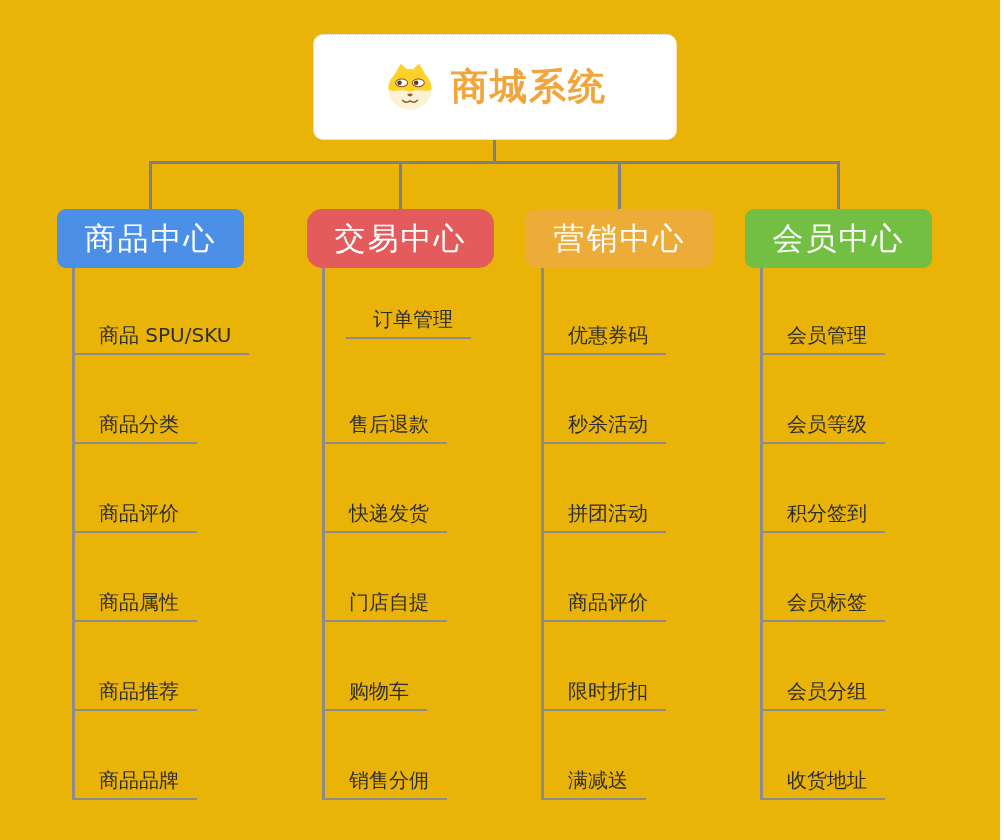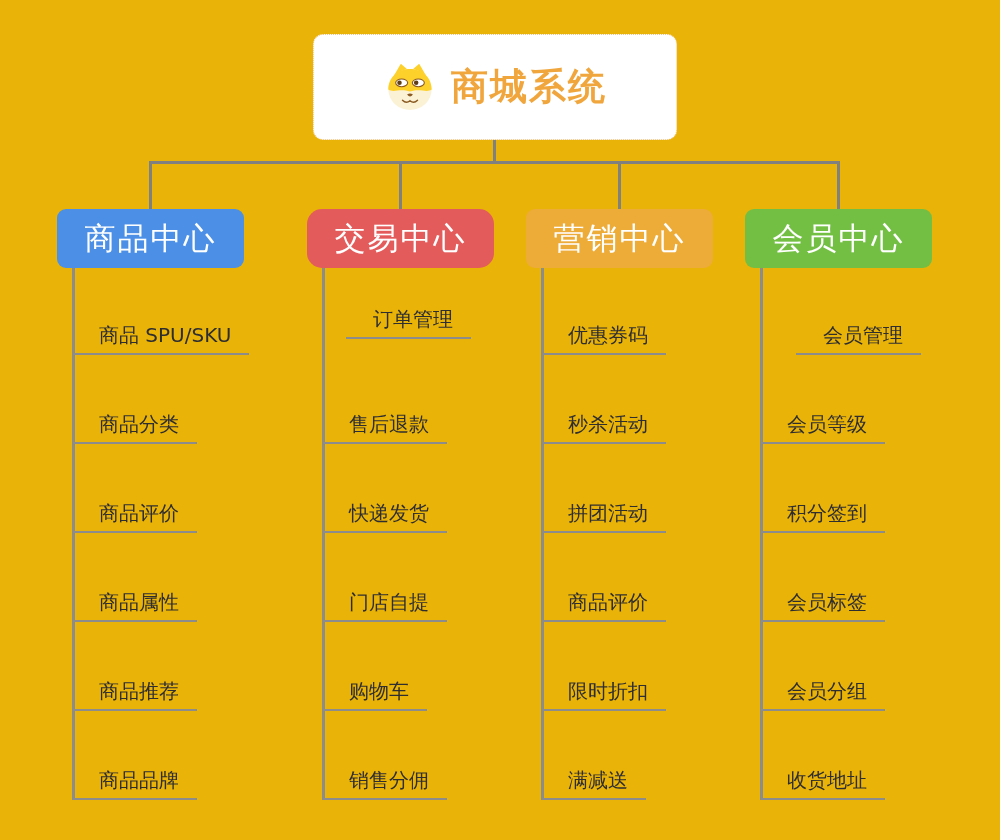--- a/index.html
+++ b/index.html
@@ -89,20 +89,20 @@
   <div class="leaf" style="left:322px;top:589px;">门店自提</div>
   <div class="leaf" style="left:322px;top:767px;">销售分佣</div>
 
   <div class="leaf" style="left:541px;top:322px;">优惠券码</div>
   <div class="leaf" style="left:541px;top:411px;">秒杀活动</div>
   <div class="leaf" style="left:541px;top:500px;">拼团活动</div>
   <div class="leaf" style="left:541px;top:589px;">商品评价</div>
   <div class="leaf" style="left:541px;top:678px;">限时折扣</div>
   <div class="leaf" style="left:541px;top:767px;">满减送</div>
 
-  <div class="leaf" style="left:796px;top:322px;">会员管理</div>
+  <div class="leaf" style="left:760px;top:322px;">会员管理</div>
   <div class="leaf" style="left:760px;top:411px;">会员等级</div>
   <div class="leaf" style="left:760px;top:500px;">积分签到</div>
   <div class="leaf" style="left:760px;top:589px;">会员标签</div>
   <div class="leaf" style="left:760px;top:678px;">会员分组</div>
   <div class="leaf" style="left:760px;top:767px;">收货地址</div>
 
 </div>
 
 </body></html>

